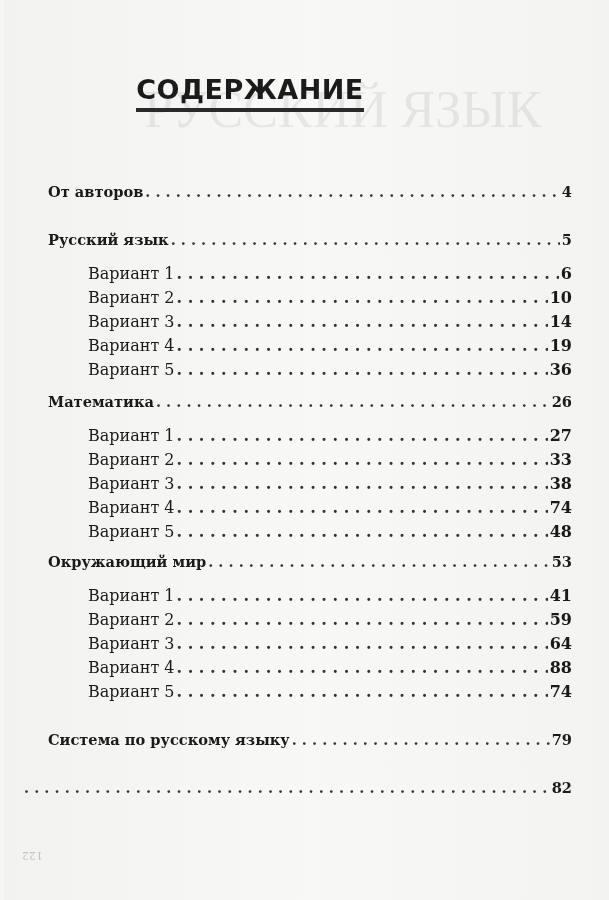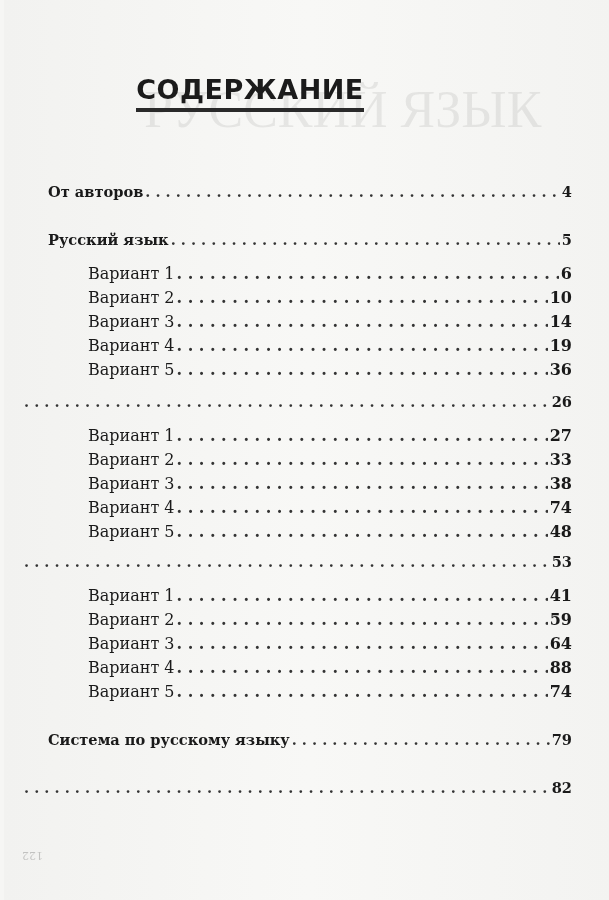--- a/index.html
+++ b/index.html
@@ -102,20 +102,21 @@
       <span class="dots"></span>
       <span class="page-num">19</span>
     </div>
     <div class="row sub" style="top:182px">
       <span class="label">Вариант 5</span>
       <span class="dots"></span>
       <span class="page-num">36</span>
     </div>
 
     <div class="row section" style="top:214px">
+      <span class="label">Математика</span>
       <span class="dots"></span>
       <span class="page-num">26</span>
     </div>
     <div class="row sub" style="top:248px">
       <span class="label">Вариант 1</span>
       <span class="dots"></span>
       <span class="page-num">27</span>
     </div>
     <div class="row sub" style="top:272px">
       <span class="label">Вариант 2</span>
@@ -132,20 +133,21 @@
       <span class="dots"></span>
       <span class="page-num">74</span>
     </div>
     <div class="row sub" style="top:344px">
       <span class="label">Вариант 5</span>
       <span class="dots"></span>
       <span class="page-num">48</span>
     </div>
 
     <div class="row section" style="top:374px">
+      <span class="label">Окружающий мир</span>
       <span class="dots"></span>
       <span class="page-num">53</span>
     </div>
     <div class="row sub" style="top:408px">
       <span class="label">Вариант 1</span>
       <span class="dots"></span>
       <span class="page-num">41</span>
     </div>
     <div class="row sub" style="top:432px">
       <span class="label">Вариант 2</span>

